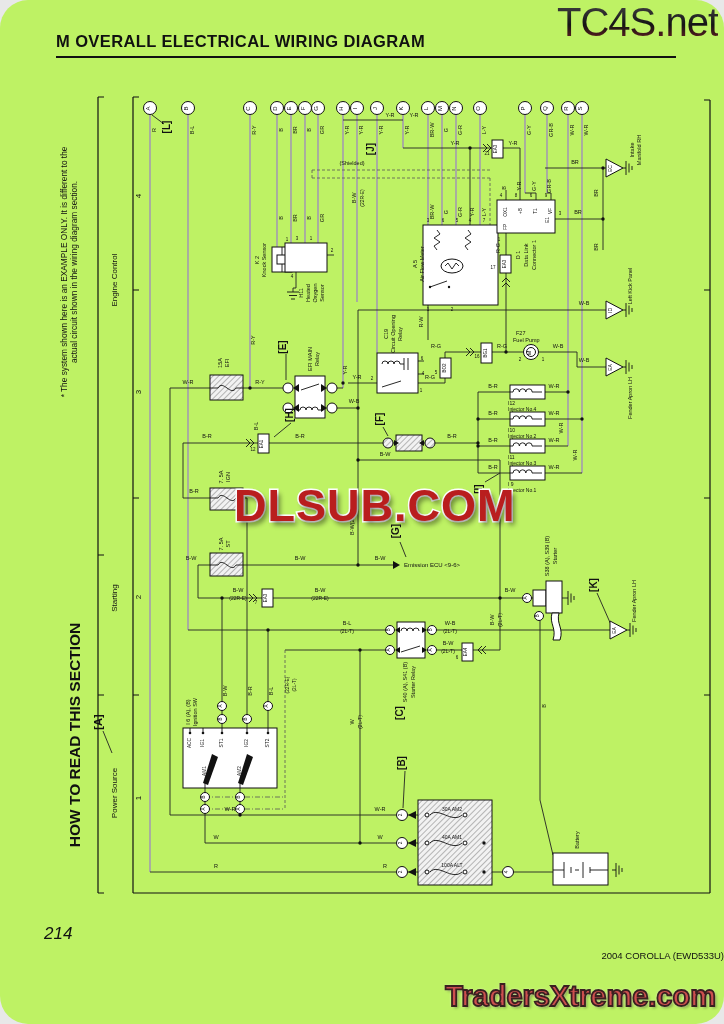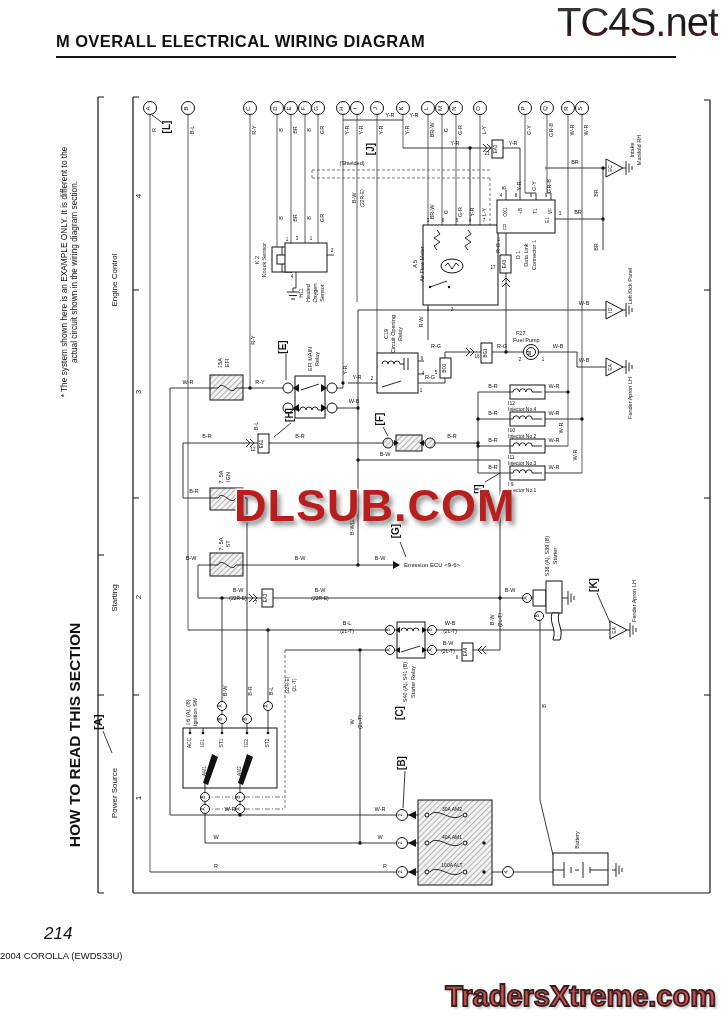--- a/index.html
+++ b/index.html
@@ -1,31 +1,31 @@
 <!DOCTYPE html>
 <html><head>
 <meta charset="utf-8">
 <style>
   html,body{margin:0;padding:0;background:#e8e8e8;}
-  .page{position:relative;width:724px;height:1024px;background:#ffffff;overflow:hidden;
-        font-family:"Liberation Sans","DejaVu Sans",sans-serif;color:#111;}
+  .page{position:relative;width:724px;height:1024px;background:#bef264;overflow:hidden;
+        font-family:"Liberation Sans","DejaVu Sans",sans-serif;color:#111;border-radius:28px;}
   .abs{position:absolute;}
   .title{left:56px;top:32px;font-size:16.5px;font-weight:bold;letter-spacing:.4px;}
   .title-rule{left:56px;top:56px;width:620px;height:2px;background:#111;}
   .brand-top{right:6px;top:0px;font-size:40px;font-weight:normal;letter-spacing:-1px;
       background:linear-gradient(180deg,#4a4a4a 0%,#141414 55%,#7c2424 100%);
       -webkit-background-clip:text;background-clip:text;color:transparent;
       text-shadow:none;font-family:"Liberation Sans",sans-serif;}
   .wm-center{left:226px;top:480px;font-size:45px;font-weight:bold;letter-spacing:1px;
       color:#b91e1e;-webkit-text-stroke:3px #ffffff;paint-order:stroke;
       text-shadow:3px 4px 5px rgba(0,0,0,.45);margin-left:8px;}
   .banner{right:8px;top:980px;font-size:29px;font-weight:bold;color:#cd4f4f;
       -webkit-text-stroke:1.8px #3a2020;text-shadow:0 0 3px #fff,2px 2px 3px rgba(0,0,0,.35);text-align:center;}
   .page-num{left:44px;top:924px;font-size:17px;font-style:italic;}
-  .caption{left:0;right:0;top:950px;text-align:left;font-size:9.5px;}
+  .caption{left:0;right:0;top:950px;text-align:right;font-size:9.5px;}
   svg text{font-family:"Liberation Sans","DejaVu Sans",sans-serif;fill:#111;}
   .wire{stroke:#222;stroke-width:.9;fill:none;}
   .drop{stroke:#a6a6a6;stroke-width:1.8;}
   .dash{stroke:#555;stroke-width:.8;fill:none;stroke-dasharray:3,2;}
   .dashdot{stroke:#555;stroke-width:.8;fill:none;stroke-dasharray:5,2,1,2;}
   .comp{fill:#fff;stroke:#111;stroke-width:1;}
   .hatch{fill:url(#hp);stroke:#111;stroke-width:1;}
   .frame{stroke:#111;stroke-width:1.2;fill:none;}
   .sym{stroke:#111;stroke-width:.9;fill:none;}
   .blk{fill:#111;stroke:none;}

